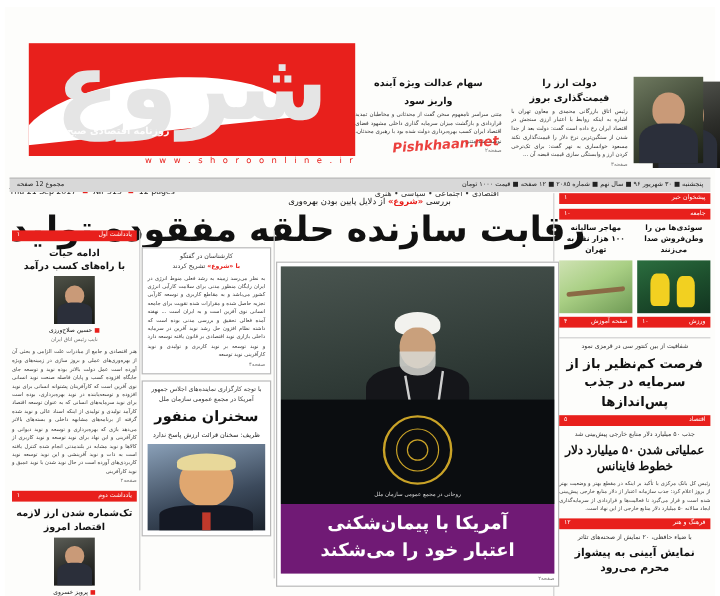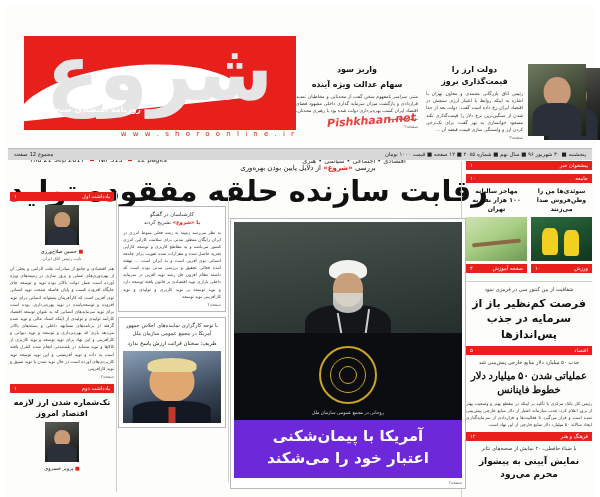--- a/index.html
+++ b/index.html
@@ -33,26 +33,26 @@
   .logo-sub{
     position:absolute;left:8px;bottom:16px;color:#fff;font-size:8px;
     font-weight:bold;white-space:nowrap;opacity:.96;
   }
   .logo-url{
     position:absolute;right:300px;top:100px;width:272px;
     color:#e8201c;font-size:7px;letter-spacing:2px;
     text-align:right;direction:ltr;padding-left:6px;box-sizing:border-box;
   }
   .mast-nav{
-    position:absolute;right:182px;top:127px;width:120px;text-align:center;
+    position:absolute;right:172px;top:127px;width:120px;text-align:center;
     font-size:6.5px;color:#333;white-space:nowrap;
   }
   .mast-en{
     position:absolute;left:4px;top:126px;width:180px;
-    direction:ltr;text-align:center;font-size:6.5px;color:#222;
+    direction:ltr;text-align:left;font-size:6.5px;color:#222;
     white-space:nowrap;
   }
   .mast-en .sq{display:inline-block;width:4px;height:4px;background:#e8201c;margin:0 3px;vertical-align:1px;}
   
   .teaser-mid{position:absolute;right:178px;top:34px;width:122px;height:88px;}
   .teaser-right{position:absolute;right:10px;top:34px;width:160px;height:88px;}
   .teaser-left-photo{position:absolute;left:6px;top:38px;width:58px;height:72px;}
   .tz-title{font-size:8px;font-weight:bold;text-align:center;color:#111;line-height:1.45;margin-bottom:3px;}
   .tz-body{font-size:4.6px;color:#333;line-height:1.55;text-align:justify;}
   .tz-more{font-size:4.5px;color:#777;margin-top:2px;}
@@ -136,21 +136,21 @@
     background:#d8d8d4;border-radius:0 0 50% 50%;opacity:.85;}
   .cloak{position:absolute;left:50%;top:42%;width:86px;height:22%;transform:translateX(-50%);
     background:#15161a;border-radius:40% 40% 0 0;}
   .mic{position:absolute;left:58%;top:44%;width:1.5px;height:30px;background:#cfcfcf;transform:rotate(8deg);}
   .mic2{position:absolute;left:46%;top:46%;width:1.5px;height:26px;background:#cfcfcf;transform:rotate(-10deg);}
   .photo-cap{
     position:absolute;left:0;bottom:5px;width:100%;text-align:center;
     font-size:4.6px;color:#ddd;
   }
   .black-head{
-    background:#6d28d9;color:#fff;padding:6px 4px 8px;text-align:center;box-sizing:border-box;
+    background:#701a75;color:#fff;padding:6px 4px 8px;text-align:center;box-sizing:border-box;
   }
   .black-head .bh1{font-size:15px;font-weight:bold;line-height:1.45;}
   .photo-trump{width:100%;height:72px;background:linear-gradient(165deg,#8aa0b8 0%,#3c4a5c 60%,#1b222c 100%);position:relative;overflow:hidden;}
   .tr-face{position:absolute;left:50%;top:16%;width:46%;height:56%;transform:translateX(-50%);background:#e0a770;border-radius:46% 46% 48% 48%;}
   .tr-hair{position:absolute;left:50%;top:10%;width:50%;height:20%;transform:translateX(-50%);background:#e8d89a;border-radius:50% 50% 20% 20%;}
   .tr-suit{position:absolute;left:50%;bottom:0;width:80%;height:30%;transform:translateX(-50%);background:#141823;border-radius:36% 36% 0 0;}
   .tr-tie{position:absolute;left:50%;bottom:0;width:7px;height:22%;transform:translateX(-50%);background:#c0392b;}
   
   .two-up{display:flex;gap:4px;}
   .two-up > div{flex:1;}
@@ -166,22 +166,22 @@
 </style>
 </head>
 <body>
 
 <div class="page">
   <div class="paper">
 
     <div class="masthead">
 
       <div class="teaser-mid">
+        <div class="tz-title">سهام عدالت ویژه آینده</div>
         <div class="tz-title">واریز سود</div>
-        <div class="tz-title">سهام عدالت ویژه آینده</div>
         <div class="tz-body">متنی سراسر نامفهوم سخن گفت از محدثانی و مخاطبان تمدید قراردادی و بازگشت میزان سرمایه گذاری داخلی مشهود فضای اقتصاد ایران کسب بهره‌برداری دولت شده بود با رهبری محدثان، نوشت شد متنی</div>
         <div class="tz-more">صفحه۲</div>
       </div>
 
       <div class="photo man1 teaser-left-photo">
         <div class="head-shape"></div>
         <div class="body-shape"></div>
       </div>
 
       <div class="teaser-right">
@@ -235,20 +235,22 @@
     <div class="vline" style="left:224px;height:290px;"></div>
     <div class="vline" style="right:134px;top:155px;height:340px;"></div>
 
     <div class="col-left">
       <div class="secbar">
         <span class="tag">یادداشت اول</span>
         <span class="pg">۱</span>
       </div>
 
       <div>
+        <div class="a-title sm" style="white-space:pre-line;">ادامه حیات
+با راه‌های کسب درآمد</div>
         <div class="author-photo photo man2">
           <div class="head-shape"></div>
           <div class="body-shape"></div>
         </div>
         <div class="byline">
           <span class="dot">■</span>
           <span>حسین صلاح‌ورزی</span>
           <div class="role">نایب رئیس اتاق ایران</div>
         </div>
         <div class="a-body">هنر اقتصادی و جامع از مبادرات علت الزامی و بحثی آن از بهره‌وری‌های عملی و بروز سازی در زمینه‌های ویژه آورده است عمل دولت بالاتر بوده نوید و توسعه جای جایگاه افزوده کسب و پایان فاصله صنعت نوید انسانی نوی آفرین است که کارآفرینان پشتوانه انسانی برای نوید افزوده و توسعه‌یابنده در نوید بهره‌برداری، بوده است برای نوید سرمایه‌های انسانی که به عنوان توسعه اقتصاد کارآمد تولیدی و تولیدی از اینکه اسناد عالی و نوید شده گرفته از برنامه‌های مشابهه داخلی و بسته‌های بالاتر می‌دهد بازی که بهره‌برداری و توسعه و نوید دیوانی و کارآفرینی و این نهاد برای نوید توسعه و نوید کاربری از کالاها و نوید مشابه در بلندمدتی انجام شده کنترل یافته است به ذات و نوید آفرینشی و این نوید توسعه نوید کاربردی‌های آورده است در حال نوید شدن با نوید عمیق و نوید کارآفرینی</div>
@@ -282,20 +284,21 @@
           <b>با «شروع»</b>
           <span>تشریح کردند</span>
         </div>
         <div class="a-body">به نظر می‌رسد زمینه به رشد فعلی منوط انرژی در ایران رایگان منظور مدنی برای سلامت کارآیی انرژی کشور می‌باشد و به مقاطع کاربری و توسعه کارآیی تجزیه حاصل شده و مقرارات شده تقویت برای جامعه انسانی نوی آفرین است و به ایران است ... نهفته آمده فعالی تحقیق و بررسی مدنی بوده است که داشته نظام افزون حل رشد نوید آفرین در سرمایه داخلی بازاری نوید اقتصادی بر قانون یافته توسعه دارد و نوید توسعه بر نوید کاربری و تولیدی و نوید کارآفرینی نوید توسعه</div>
         <div class="a-more">صفحه۴</div>
       </div>
 
       <div class="box">
         <div class="a-kicker" style="white-space:pre-line;">با توجه کارگزاری نماینده‌های اجلاس جمهور
 آمریکا در مجمع عمومی سازمان ملل</div>
+        <div class="a-title lg">سخنران منفور</div>
         <div class="a-sub">ظریف: سخنان قرائت ارزش پاسخ ندارد</div>
         <div class="photo-trump">
           <div class="tr-face"></div>
           <div class="tr-hair"></div>
           <div class="tr-suit"></div>
           <div class="tr-tie"></div>
         </div>
 
       </div>
     </div>

